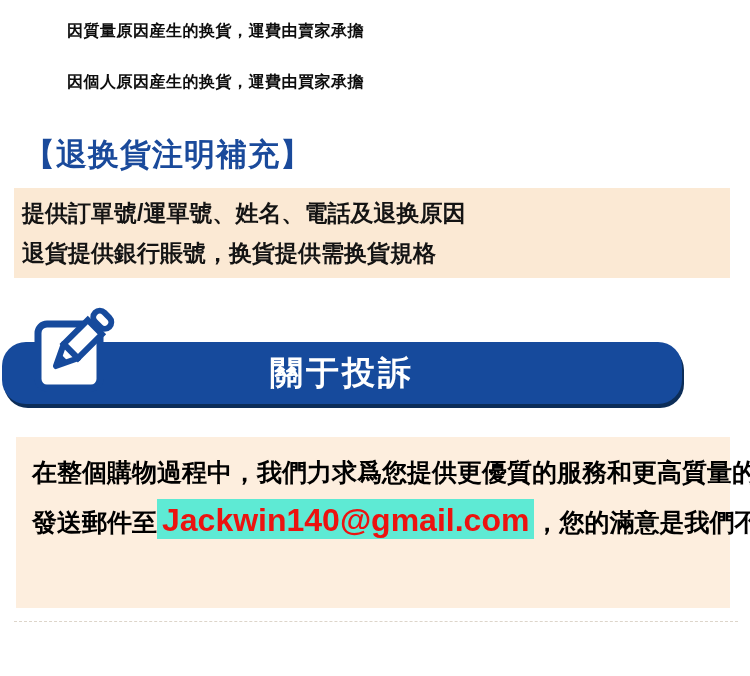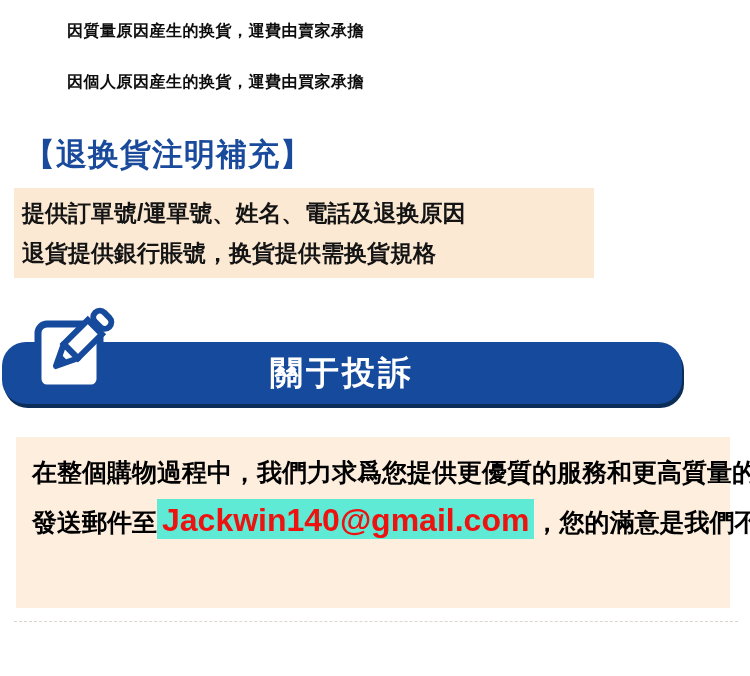--- a/index.html
+++ b/index.html
@@ -36,21 +36,21 @@
     font-weight: bold;
     color: #1a4a9b;
     letter-spacing: 1px;
     white-space: nowrap;
   }
 
   .notice-box {
     position: absolute;
     left: 14px;
     top: 188px;
-    width: 580px;
+    width: 716px;
     height: 90px;
     background: #fbe9d4;
     box-sizing: border-box;
     padding: 5px 10px 0 8px;
   }
   .notice-line {
     font-size: 23px;
     font-weight: 600;
     line-height: 40px;
     color: #141414;

